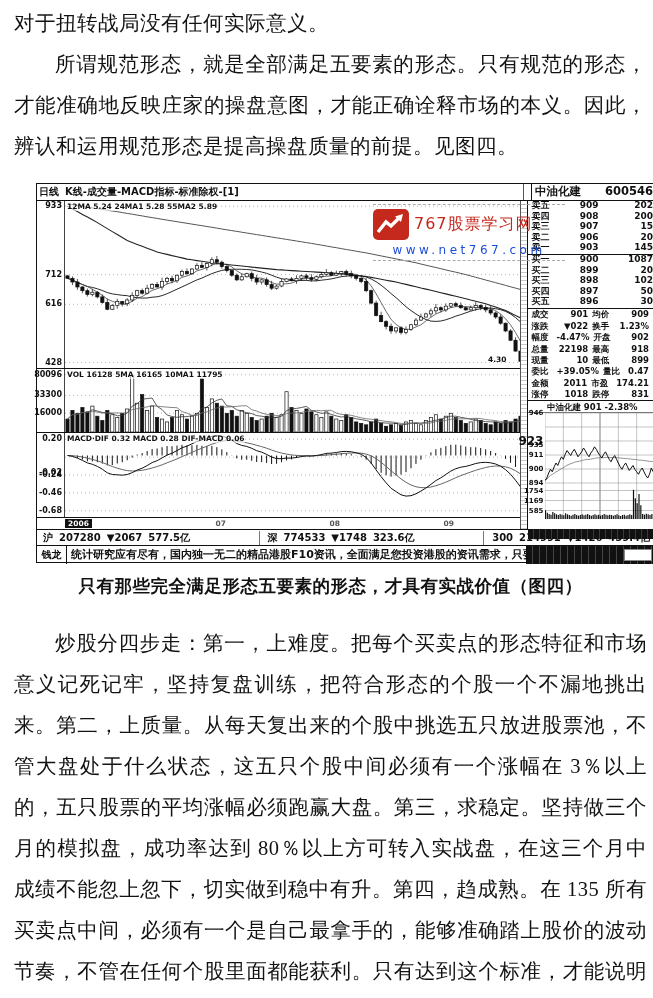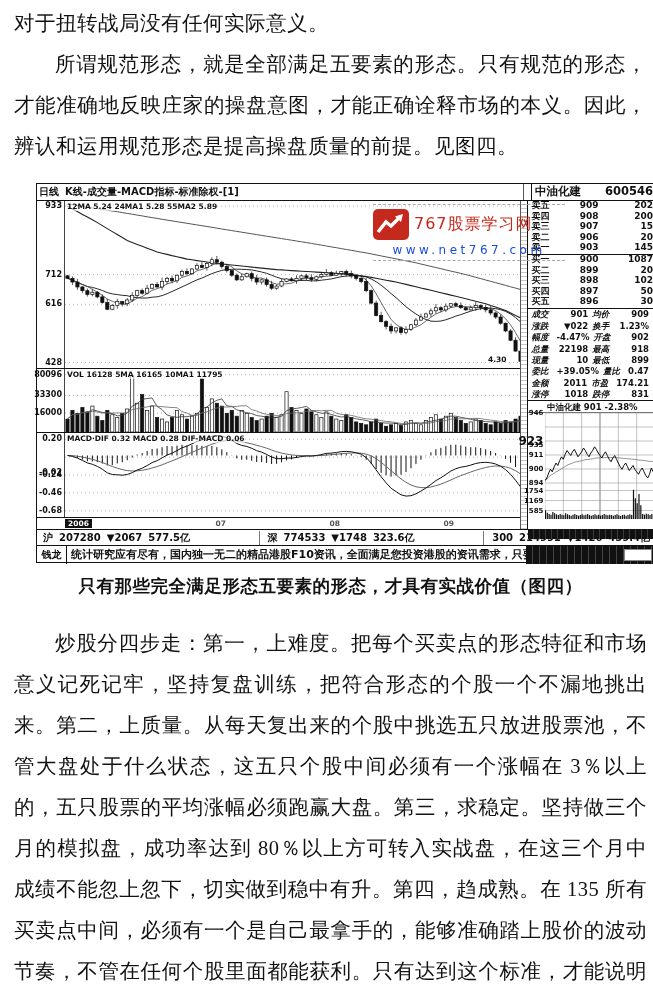--- a/index.html
+++ b/index.html
@@ -40,21 +40,21 @@
   #orders{height:108px;border-bottom:1px solid #111;display:flex;flex-direction:column;flex:none;}
   .order-row{flex:1;display:flex;align-items:flex-start;font-size:9px;font-weight:bold;line-height:1;
              padding:0 3px;white-space:nowrap;overflow:hidden;}
   .order-row .ol{width:30px;}
   .order-row .op{flex:1;text-align:center;}
   .order-row .oq{min-width:36px;text-align:right;}
   .sell-last{border-bottom:1.2px solid #111;}
   #info{height:92px;border-bottom:1px solid #111;display:flex;flex-direction:column;flex:none;}
   .info-row{flex:1;display:flex;align-items:center;font-size:8.5px;font-weight:bold;line-height:1;
             padding:0 3px;white-space:nowrap;overflow:hidden;}
-  .info-row .il{width:25px;font-style:italic;}
+  .info-row .il{width:25px;}
   .info-row .iv{flex:1;text-align:right;padding-right:4px;}
   #mini-title{height:12px;flex:none;font-size:8.5px;font-weight:bold;text-align:center;line-height:12px;
               border-bottom:1px solid #777;white-space:nowrap;overflow:hidden;}
   #mini-chart{position:relative;height:116px;flex:none;}
   #mini-gut{position:absolute;left:0;top:0;bottom:0;width:17px;}
   #mini-plot{position:absolute;left:17px;top:0;right:1px;bottom:0;}
   #mini-bar{height:10px;flex:none;background:#111;position:relative;
             background-image:repeating-linear-gradient(to right,#111 0 5px,#3a3a3a 5px 6px);}
   .status-row{height:16px;flex:none;border-top:1px solid #111;display:flex;align-items:center;
               justify-content:space-between;font-size:10px;font-weight:bold;

